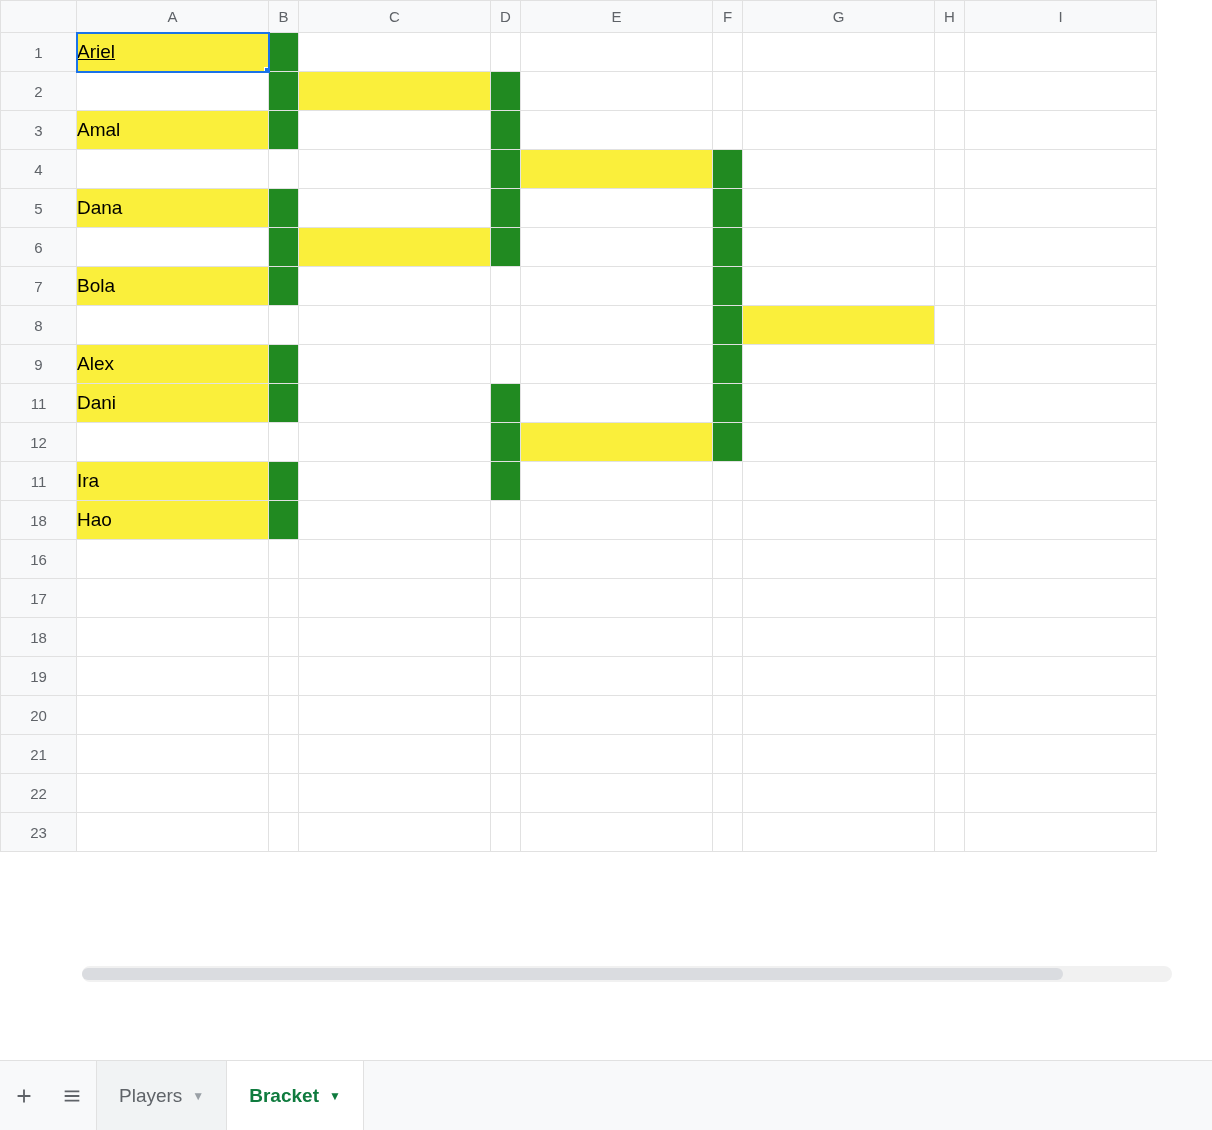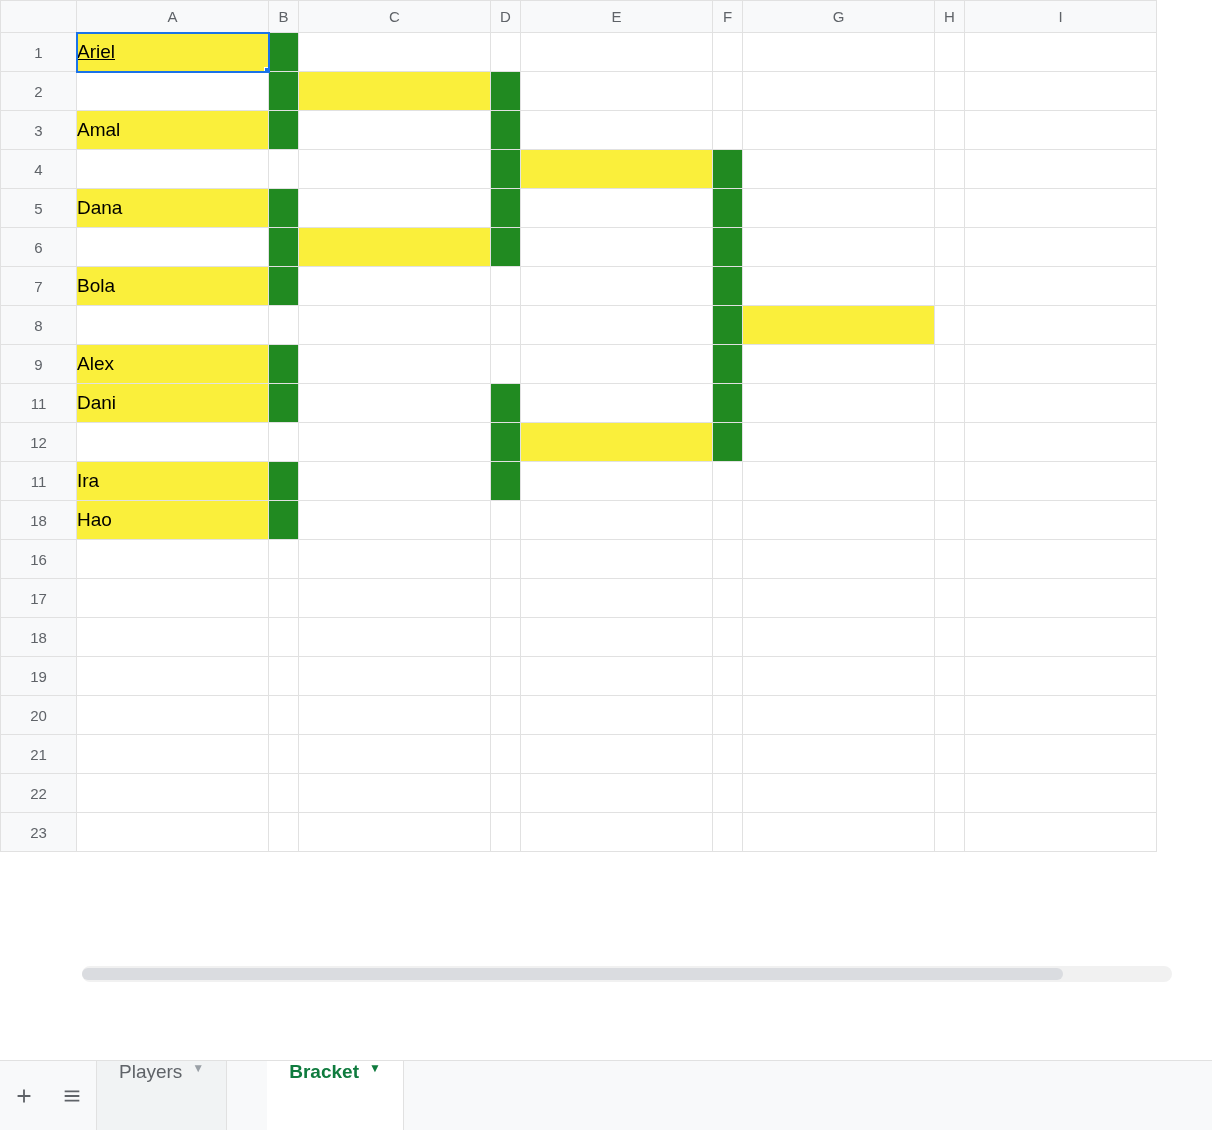--- a/index.html
+++ b/index.html
@@ -118,32 +118,31 @@
     display: flex;
     align-items: center;
     justify-content: center;
     height: 100%;
     cursor: pointer;
   }
   .tab {
     padding: 0 22px;
     height: 100%;
     display: flex;
-    align-items: flex-start;
+    align-items: center;
     gap: 10px;
     border-right: 1px solid #e1e1e1;
     cursor: pointer;
     background: #f1f3f4;
   }
   .tab.first { border-left: 1px solid #e1e1e1; }
   .tab.active {
     background: #fff;
     color: #0f7b3e;
     font-weight: 600;
-    margin-left: 40px;
   }
   .tab .caret {
     font-size: 12px;
     color: #9aa0a6;
   }
   .tab.active .caret { color: #0f7b3e; }
   svg.icon { width: 22px; height: 22px; stroke: #5f6368; fill: none; stroke-width: 2; }
 </style>
 </head>
 <body>

